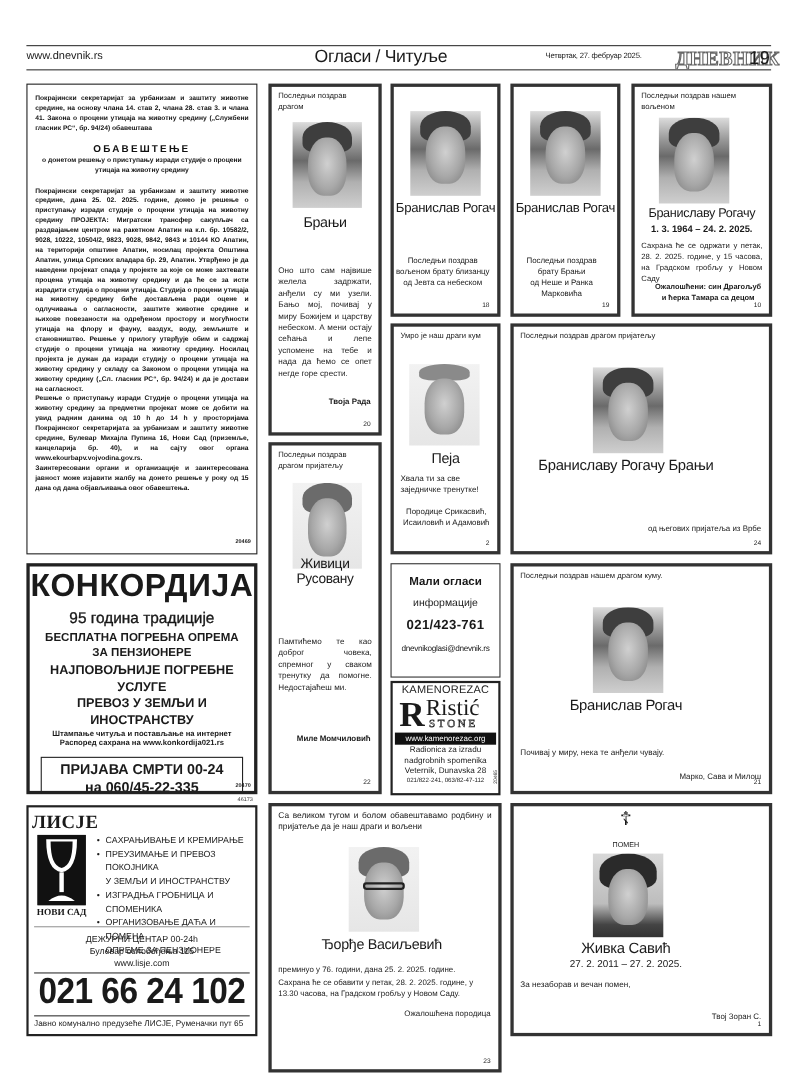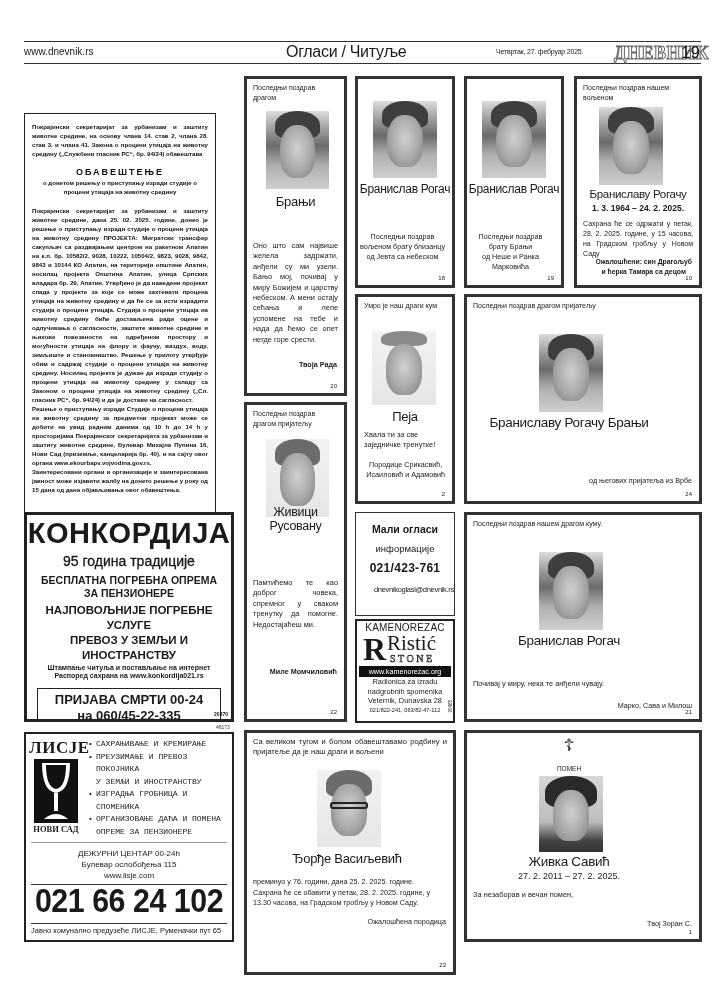--- a/index.html
+++ b/index.html
@@ -11,21 +11,21 @@
   .hdr { position: absolute; left: 24px; top: 41px; width: 677px; height: 23px; border-top: 1px solid #333; border-bottom: 1px solid #333; }
   .hdr .url { position: absolute; left: 0; top: 4px; font-size: 10px; }
   .hdr .sec { position: absolute; left: 262px; top: 1px; font-size: 16px; letter-spacing: -0.3px; }
   .hdr .date { position: absolute; left: 472px; top: 6px; font-size: 7px; letter-spacing: -0.2px; }
   .hdr .brand { position: absolute; left: 590px; top: 1px; font-size: 18px; font-family: "Liberation Serif", serif; font-weight: bold; color: #fff; -webkit-text-stroke: 1px #666; letter-spacing: 0.5px; }
   .hdr .pnum { position: absolute; left: 657px; top: 1px; font-size: 17px; }
 
   .box { position: absolute; border: 3px solid #333; background: #fff; overflow: hidden; }
 
   
-  .notice { left: 24px; top: 76px; width: 192px; height: 428px; border: 1px solid #222; padding: 8px 7px; font-size: 6.1px; line-height: 9px; color: #111; font-weight: bold; text-align: justify; margin-top: 37px; }
+  .notice { left: 24px; top: 76px; width: 210px; height: 428px; border: 1px solid #222; padding: 8px 7px; font-size: 6.1px; line-height: 9px; color: #111; font-weight: bold; text-align: justify; }
   .notice .ttl { text-align: center; font-size: 9px; letter-spacing: 2px; margin: 10px 0 1px; }
   .notice .sub { text-align: center; margin-bottom: 10px; }
   .notice p { margin-bottom: 0; }
   .notice .code { position: absolute; right: 5px; bottom: 5px; font-size: 5px; }
   .blurtxt { filter: blur(0.35px); }
 
   
   .konk { left: 24px; top: 512px; width: 210px; height: 210px; border: 3px solid #222; text-align: center; font-family: "Liberation Sans", sans-serif; font-weight: bold; }
   .konk .k1 { font-size: 29px; letter-spacing: 0.5px; margin-top: 2px; }
   .konk .k2 { font-size: 14px; font-weight: normal; margin-top: 3px; -webkit-text-stroke: 0.3px #111; }
@@ -35,21 +35,21 @@
   .konk .dbox { margin: 8px 10px 0; border: 1px solid #222; padding: 3px 0; font-size: 13px; line-height: 16px; }
   .konk .code { position: absolute; right: 3px; bottom: 2px; font-size: 5px; }
   .smallcode { position: absolute; font-size: 5px; color: #333; }
 
   
   .lisje { left: 24px; top: 732px; width: 210px; height: 210px; border: 2px solid #222; border-top-right-radius: 0; font-family: "Liberation Sans", sans-serif; }
   .lisje .logo { position: absolute; left: 3px; top: 4px; width: 54px; text-align: center; }
   .lisje .logo .lt { font-family: "Liberation Serif", serif; font-size: 17px; font-weight: bold; letter-spacing: 0.5px; }
   .lisje .logo .glass { width: 44px; height: 64px; margin: 1px auto 0; background: #111; position: relative; }
   .lisje .logo .lb { font-family: "Liberation Serif", serif; font-size: 8.5px; font-weight: bold; margin-top: 1px; }
-  .lisje ul { position: absolute; left: 62px; top: 4px; list-style: none; font-size: 8px; line-height: 12.5px; font-family: Liberation Mono, monospace; }
+  .lisje ul { position: absolute; left: 62px; top: 24px; list-style: none; font-size: 8px; line-height: 12.5px; }
   .lisje ul li { position: relative; padding-left: 8px; }
   .lisje ul li.b::before { content: "•"; position: absolute; left: 0; top: 0; }
   .lisje .hr1 { position: absolute; left: 5px; right: 5px; top: 108px; height: 1px; background: #999; }
   .lisje .dc { position: absolute; left: 0; right: 0; top: 114px; text-align: center; font-size: 8px; line-height: 11px; }
   .lisje .hr2 { position: absolute; left: 5px; right: 5px; top: 150px; height: 1px; background: #333; }
   .lisje .tel { position: absolute; left: 0; right: 0; top: 148px; text-align: center; font-size: 33px; font-weight: bold; font-family: "Liberation Sans", sans-serif; letter-spacing: -0.5px; transform: scaleX(0.92); }
   .lisje .hr3 { position: absolute; left: 5px; right: 5px; top: 189px; height: 1px; background: #333; }
   .lisje .ft { position: absolute; left: 5px; right: 5px; top: 192px; font-size: 7.5px; }
 
   
@@ -66,21 +66,21 @@
   .card .sig { position: absolute; right: 7px; font-size: 7.2px; text-align: center; line-height: 10px; }
   .card .num { position: absolute; right: 7px; bottom: 4px; font-size: 6px; }
   .card .dates { position: absolute; left: 0; right: 0; text-align: center; font-size: 9px; }
   .bold { font-weight: bold; }
 
   
   .mali { left: 355px; top: 512px; width: 100px; height: 104px; border: 1px solid #333; text-align: center; font-family: "Liberation Sans", sans-serif; }
   .mali .m1 { font-weight: bold; font-size: 10.5px; margin-top: 10px; }
   .mali .m2 { font-size: 9.5px; margin-top: 8px; }
   .mali .m3 { font-weight: bold; font-size: 12px; margin-top: 7px; letter-spacing: 0.3px; }
-  .mali .m4 { font-size: 7.5px; margin-top: 10px; letter-spacing: -0.3px; text-align: right; }
+  .mali .m4 { font-size: 7.5px; margin-top: 10px; letter-spacing: -0.3px; }
 
   
   .kamen { left: 355px; top: 619px; width: 100px; height: 104px; border: 2px solid #222; text-align: center; font-family: "Liberation Sans", sans-serif; }
   .kamen .t1 { font-size: 10px; margin-top: 1px; letter-spacing: 0.2px; }
   .kamen .logo { position: relative; height: 32px; }
   .kamen .logo .R { position: absolute; left: 6px; top: 0; font-family: "Liberation Serif", serif; font-size: 32px; font-weight: bold; line-height: 32px; color: #1a1a1a; }
   .kamen .logo .ristic { position: absolute; left: 30px; top: -2px; font-family: "Liberation Serif", serif; font-size: 21px; line-height: 24px; }
   .kamen .logo .stone { position: absolute; left: 33px; top: 20px; font-family: "Liberation Serif", serif; font-size: 10px; letter-spacing: 2.5px; color: #fff; -webkit-text-stroke: 0.6px #222; }
   .kamen .web { background: #111; color: #fff; font-size: 7.2px; margin: 1px 2px 0; padding: 1px 0; }
   .kamen .l { font-size: 7.4px; line-height: 9.5px; }

